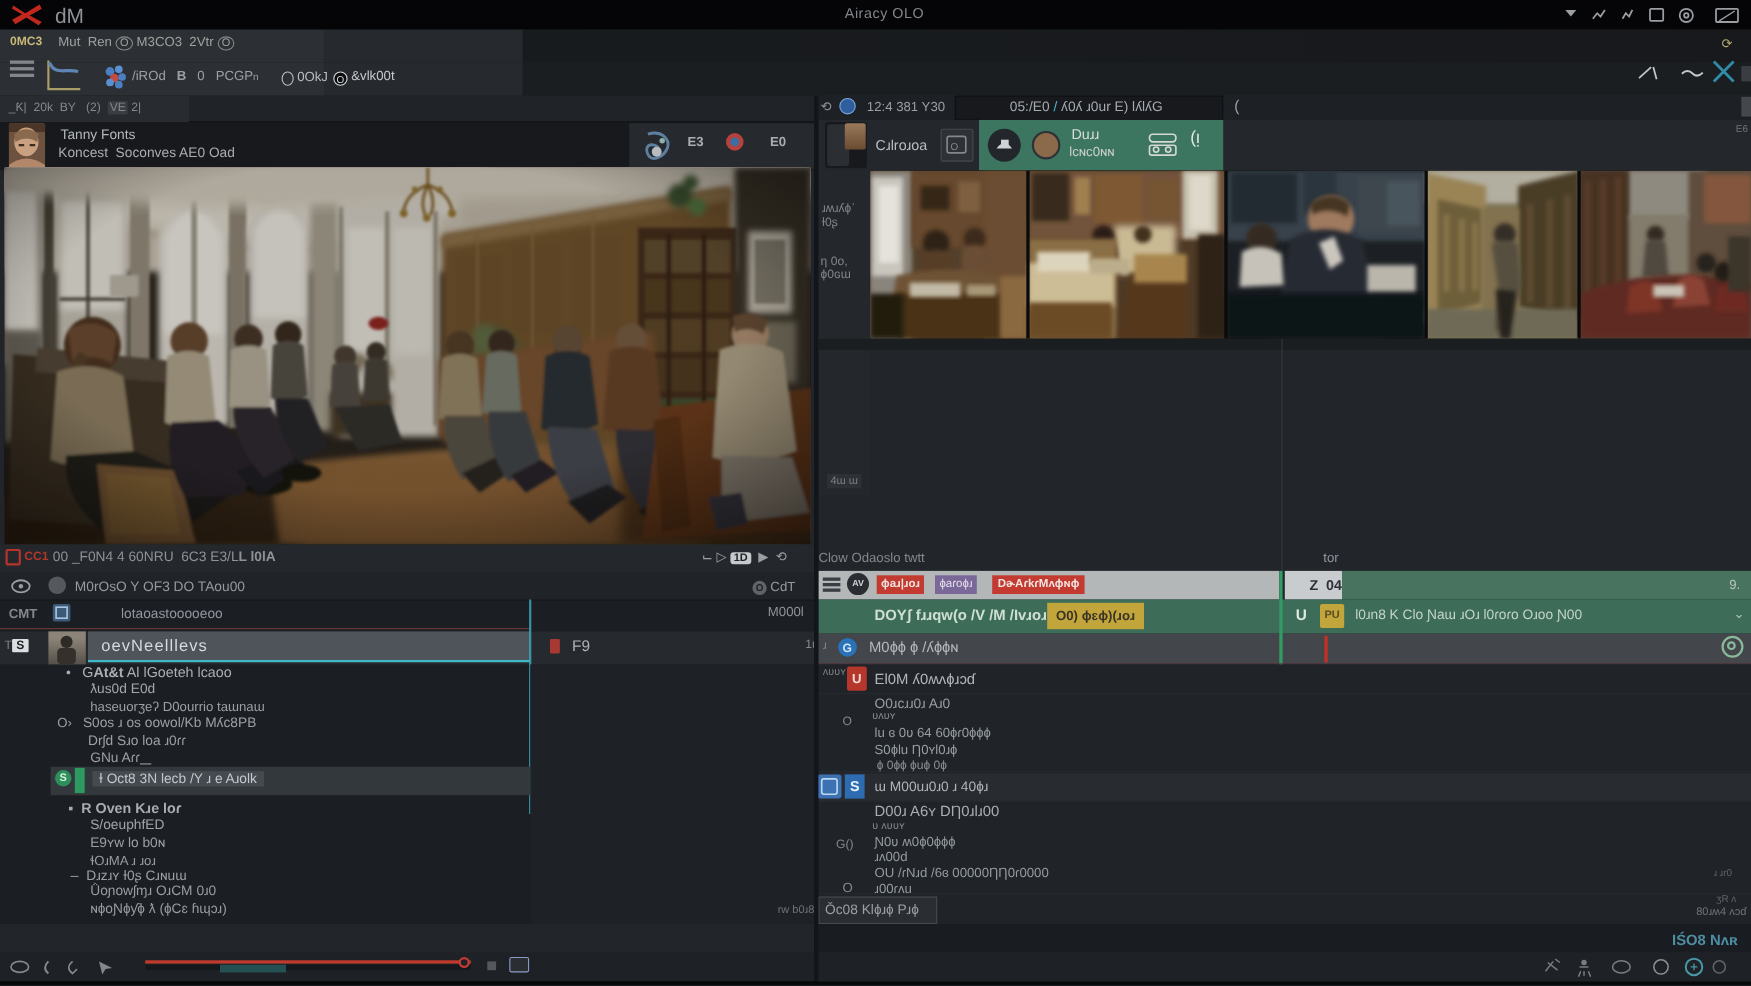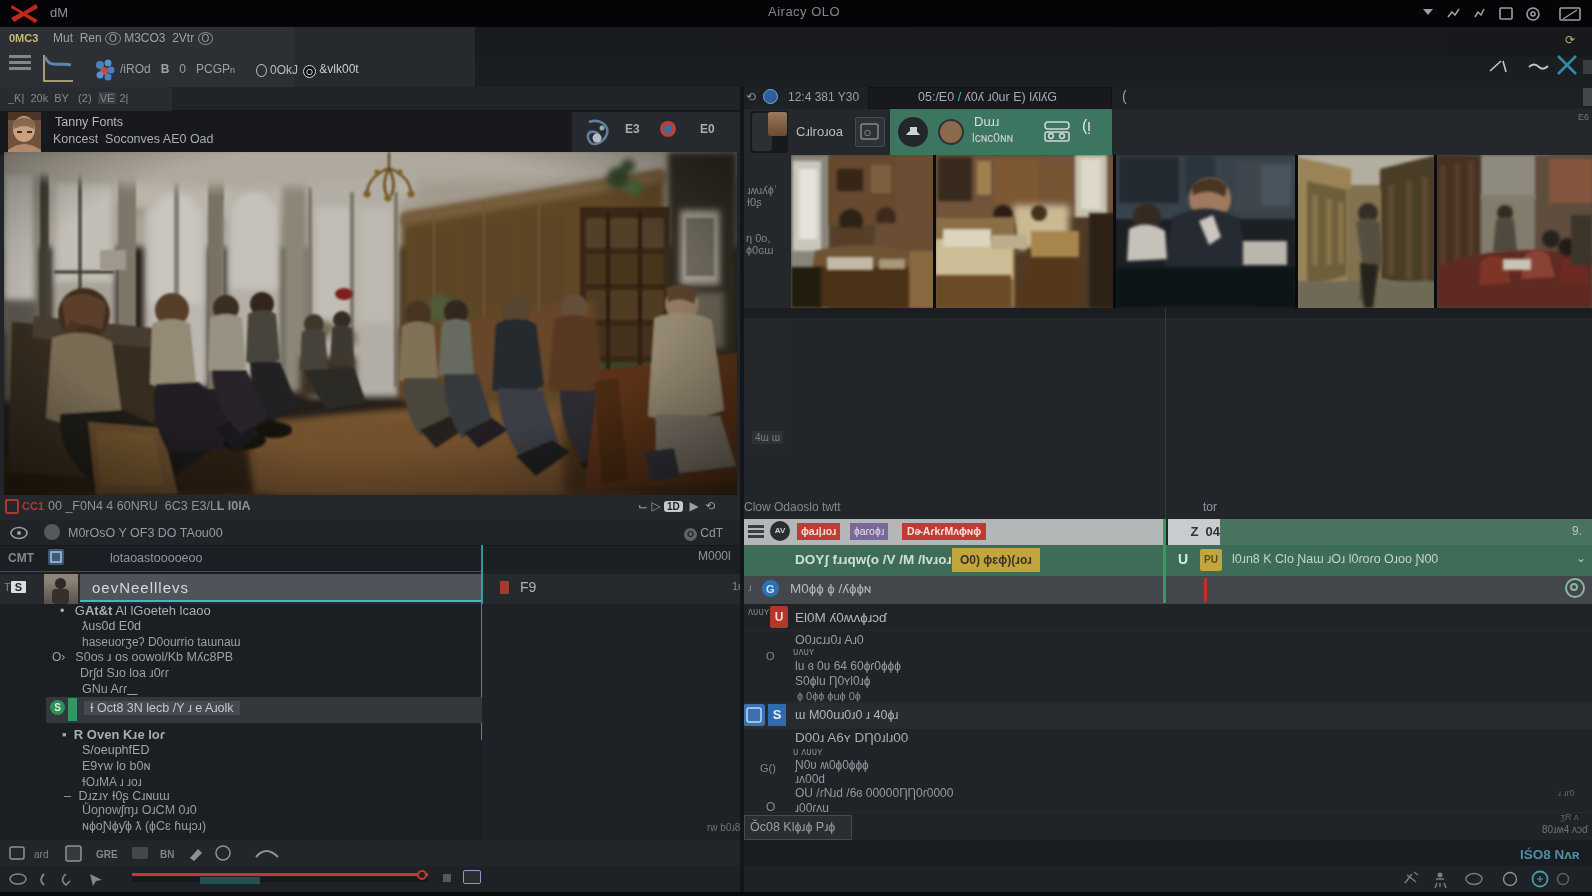--- a/index.html
+++ b/index.html
@@ -11,21 +11,21 @@
 </head>
 <body>
 <div id="stage">
 
 <div class="abs" style="left:0;top:0;width:1592px;height:27px;background:#050507;"></div>
 <div class="abs" style="left:10px;top:2px;width:30px;height:22px;">
 <svg width="30" height="22" viewBox="0 0 30 22">
         <path d="M2 3 L13 10 L26 2 L28 6 L17 12 L28 18 L25 21 L14 14 L4 20 L1 16 L10 11 L1 6 Z" fill="#c1271d"></path>
       </svg>
 </div>
-<div class="abs txt" style="left:50px;top:5px;color:#8e9296;font-size:13px;">dM</div>
+<div class="abs txt" style="left:50px;top:5px;color:#8e9296;font-size:19px;">dM</div>
 <div class="abs txt" style="left:768px;top:4px;color:#83878b;font-size:13px;letter-spacing:.5px;">Airacy OLO</div>
 
 <div class="abs" style="left:1420px;top:6px;">
 <svg width="170" height="17" viewBox="0 0 170 17" fill="none" stroke="#9b9fa3" stroke-width="1.6">
 <path d="M3 3 h10 l-5 6 z" fill="#9b9fa3" stroke="none"></path>
 <path d="M28 11 l4 -5 l3 3 l4 -6"></path>
 <path d="M55 11 l3 -5 l3 3 l3 -6"></path>
 <rect x="80" y="2" width="12" height="11" rx="1"></rect>
 <circle cx="113" cy="8" r="6"></circle>
         <circle cx="113" cy="8" r="2"></circle>
@@ -388,33 +388,20 @@
 <div class="abs txt" style="left:82px;top:743px;color:#a0a5aa;font-size:12.5px;">S/oeuphfED</div>
 <div class="abs txt" style="left:82px;top:759px;color:#9aa0a5;font-size:12.5px;">E9ʏw lo b0ɴ</div>
 <div class="abs txt" style="left:82px;top:775px;color:#989da2;font-size:12px;">ɬOɹMA ɹ ɹoɹ</div>
 <div class="abs txt" style="left:64px;top:788px;color:#9aa0a5;font-size:13px;">–&nbsp;&nbsp;<span style="font-size:12.5px;">Dɹzɹʏ Ɨ0ʂ Cɹɴuɯ</span></div>
 <div class="abs txt" style="left:82px;top:803px;color:#989da2;font-size:12.5px;">Ǜoɲowʃɱɹ OɹCM 0ɹ0</div>
 <div class="abs txt" style="left:82px;top:819px;color:#989da2;font-size:12.5px;">ɴɸoƝɸƴɸ ƛ (ɸCɛ ɦɰɔɹ)</div>
 <div class="abs txt" style="left:707px;top:822px;color:#6f7478;font-size:10px;">rw b0ɹ8 4</div>
 
 <div class="abs" style="left:0;top:840px;width:744px;height:26px;background:#22262a;"></div>
 <div class="abs" style="left:0;top:866px;width:744px;height:26px;background:#1e2226;"></div>
-<div class="abs" style="left:8px;top:844px;">
-<svg width="300" height="20" fill="none" stroke="#8e9296" stroke-width="1.5">
-<rect x="2" y="3" width="14" height="12" rx="2"></rect>
-<text x="26" y="14" fill="#7e8286" stroke="none" font-size="10" font-family="Liberation Sans">ard</text>
-<rect x="58" y="2" width="15" height="15" rx="2" fill="#35393d"></rect>
-<text x="88" y="14" fill="#84888c" stroke="none" font-size="10" font-weight="bold" font-family="Liberation Sans">GRE</text>
-<rect x="124" y="3" width="16" height="12" rx="2" fill="#44484c" stroke="none"></rect>
-<text x="152" y="14" fill="#7e8286" stroke="none" font-size="10" font-weight="bold" font-family="Liberation Sans">BN</text>
-<path d="M182 14 l8 -9 l4 4 l-8 8 Z" fill="#8e9296" stroke="none"></path>
-<circle cx="215" cy="9" r="7"></circle>
-<path d="M248 13 q10 -12 22 0" stroke-width="2"></path>
-</svg>
-</div>
 <div class="abs" style="left:8px;top:870px;">
 <svg width="120" height="20" fill="none" stroke="#84888c" stroke-width="1.5">
 <ellipse cx="10" cy="9" rx="8" ry="5"></ellipse>
 <path d="M36 4 q-6 6 0 11" stroke-width="1.8"></path>
 <path d="M58 4 q-7 6 0 11 l4 -4"></path>
 <path d="M82 4 l3 12 l3 -5 l6 -1 Z" fill="#84888c" stroke="none"></path>
 </svg>
 </div>
 
 <div class="abs" style="left:132px;top:877px;width:296px;height:5px;background:#101214;opacity:.55;"></div>

